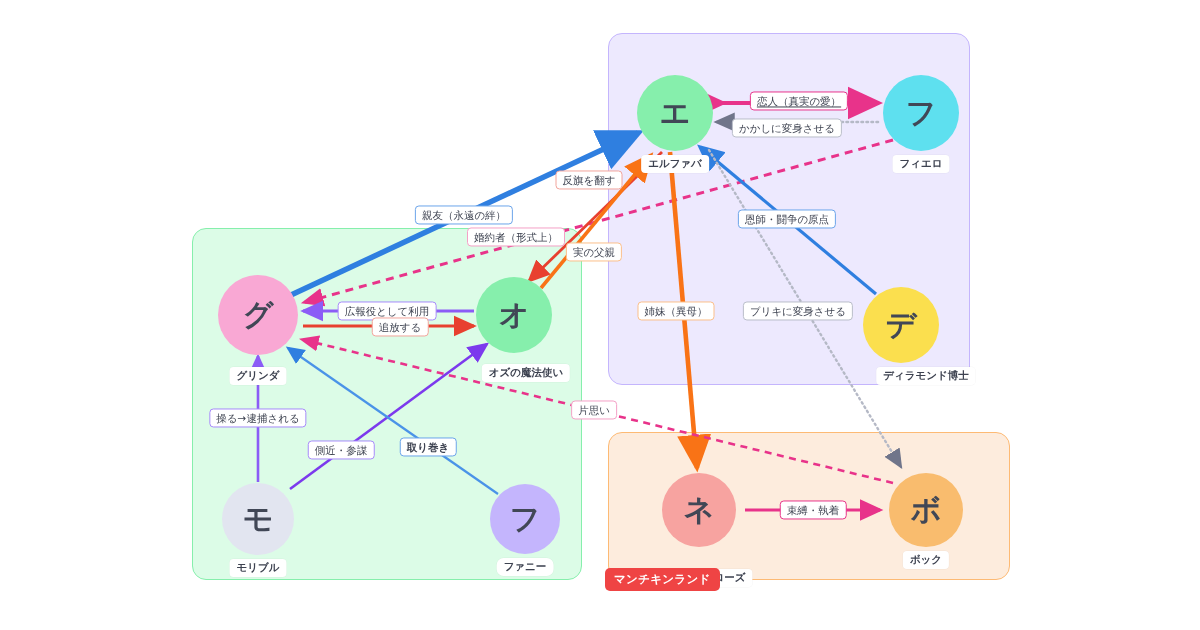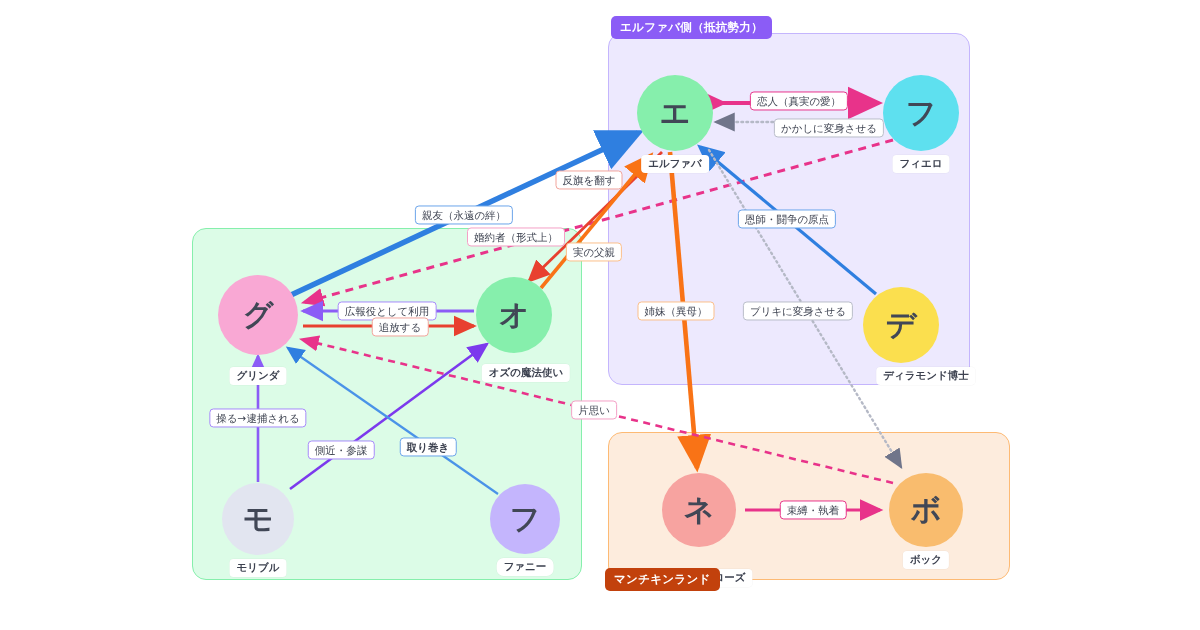--- a/index.html
+++ b/index.html
@@ -38,24 +38,23 @@
   }
 </style>
 </head>
 <body>
 
 <div id="stage">
 
   <div class="group-box" style="left:192px;top:228px;width:390px;height:352px;background:#dcfce7;border:1.5px solid #86efac;"></div>
 
   <div class="group-box" style="left:608px;top:33px;width:362px;height:352px;background:#ede9fe;border:1.5px solid #c4b5fd;"></div>
-  <div class="group-badge" style="left:611px;top:16px;background:#8b5cf6;">エルファバ側（抵抗勢力）</div>
 
   <div class="group-box" style="left:608px;top:432px;width:402px;height:148px;background:#fdecdd;border:1.5px solid #fdba74;"></div>
-  <div class="group-badge" style="left:605px;top:568px;background:#c2410c;">マンチキンランド</div>
+  <div class="group-badge" style="left:605px;top:568px;background:#ef4444;">マンチキンランド</div>
 
   <svg id="wires" viewBox="0 0 1200 630">
     <defs>
       <marker id="ah-pink" markerWidth="9" markerHeight="9" refX="7.2" refY="4.5" orient="auto">
         <path d="M0,0.6 L8.4,4.5 L0,8.4 z" fill="#e8338a"></path>
       </marker>
       <marker id="ah-pink-s" markerWidth="9" markerHeight="9" refX="7.2" refY="4.5" orient="auto">
         <path d="M0,1.4 L7.6,4.5 L0,7.6 z" fill="#e8338a"></path>
       </marker>
       <marker id="ah-blue" markerWidth="9" markerHeight="9" refX="7.2" refY="4.5" orient="auto">
@@ -197,22 +196,22 @@
   <div class="node" style="left:662px;top:473px;">
     <div class="circle" style="width:74px;height:74px;background:#f7a3a0;">ネ</div>
     <div class="nlabel" style="top:96px;padding-left:36px;">ネッサローズ</div>
   </div>
 
   <div class="node" style="left:889px;top:473px;">
     <div class="circle" style="width:74px;height:74px;background:#f9bc6e;">ボ</div>
     <div class="nlabel" style="top:78px;">ボック</div>
   </div>
 
-  <div class="edge-label" style="left:799px;top:101px;border-color:#e8338a;">恋人（真実の愛）</div>
-  <div class="edge-label" style="left:829px;top:128px;border-color:#b9bdc9;">かかしに変身させる</div>
+  <div class="edge-label" style="left:799px;top:101px;border-color:#e8338a;text-decoration:underline;">恋人（真実の愛）</div>
+  <div class="edge-label" style="left:787px;top:128px;border-color:#b9bdc9;">かかしに変身させる</div>
   <div class="edge-label" style="left:464px;top:215px;border-color:#6ba4ea;">親友（永遠の絆）</div>
   <div class="edge-label" style="left:516px;top:237px;border-color:#f4a0c6;">婚約者（形式上）</div>
   <div class="edge-label" style="left:589px;top:180px;border-color:#f2a49b;">反旗を翻す</div>
   <div class="edge-label" style="left:594px;top:252px;border-color:#fbbf8a;">実の父親</div>
   <div class="edge-label" style="left:787px;top:219px;border-color:#6ba4ea;">恩師・闘争の原点</div>
   <div class="edge-label" style="left:676px;top:311px;border-color:#fbbf8a;">姉妹（異母）</div>
   <div class="edge-label" style="left:798px;top:311px;border-color:#b9bdc9;">ブリキに変身させる</div>
   <div class="edge-label" style="left:387px;top:311px;border-color:#a78bfa;">広報役として利用</div>
   <div class="edge-label" style="left:400px;top:327px;border-color:#f2a49b;">追放する</div>
   <div class="edge-label" style="left:594px;top:410px;border-color:#f4a0c6;">片思い</div>

